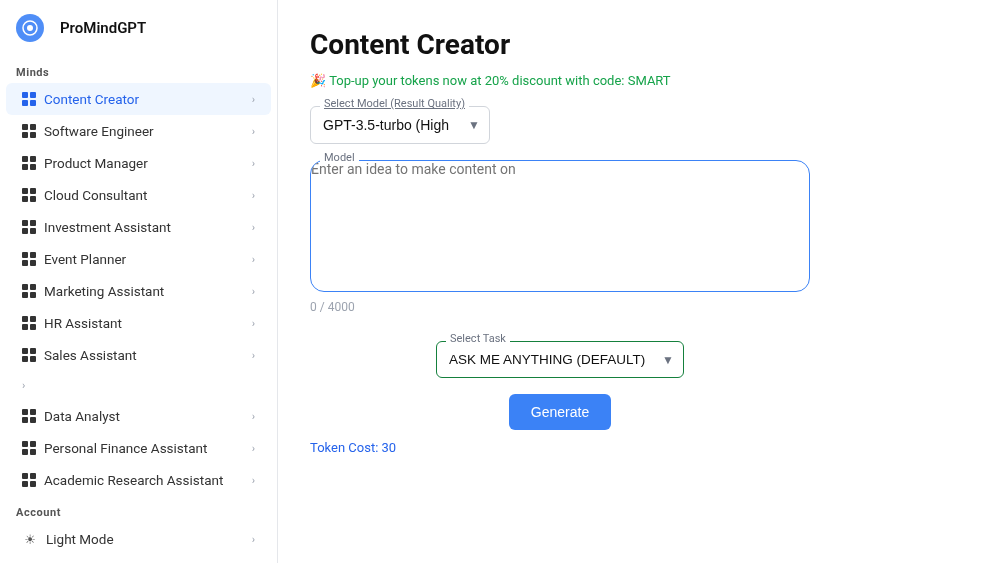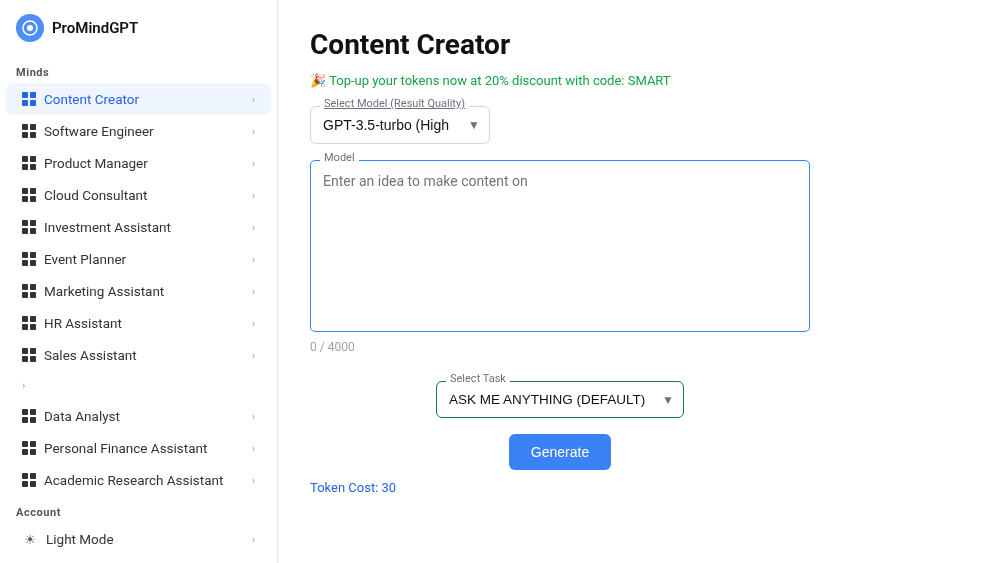--- a/index.html
+++ b/index.html
@@ -12,21 +12,21 @@
       border-right: 1px solid #e5e7eb;
       display: flex;
       flex-direction: column;
       height: 100%;
       overflow-y: auto;
       background: #fff;
     }
     #logo-area {
       display: flex;
       align-items: center;
-      gap: 8px;
+      gap: 16px;
       padding: 14px 16px;
     }
     .logo-icon {
       width: 28px;
       height: 28px;
       background: #4f8ef7;
       border-radius: 50%;
       display: flex;
       align-items: center;
       justify-content: center;
@@ -178,24 +178,23 @@
       left: 10px;
       background: #fff;
       font-size: 11px;
       color: #6b7280;
       padding: 0 4px;
       z-index: 1;
     }
     .input-textarea {
       width: 100%;
       max-width: 500px;
-      height: 172px;
+      height: 132px;
       border: 1.5px solid #3b82f6;
-      border-radius: 5px;
-      padding: 12px;
+      border-radius: 14px;
       font-size: 14px;
       color: #6b7280;
       resize: none;
       outline: none;
       font-family: inherit;
     }
     .char-count {
       font-size: 12px;
       color: #9ca3af;
       max-width: 500px;

